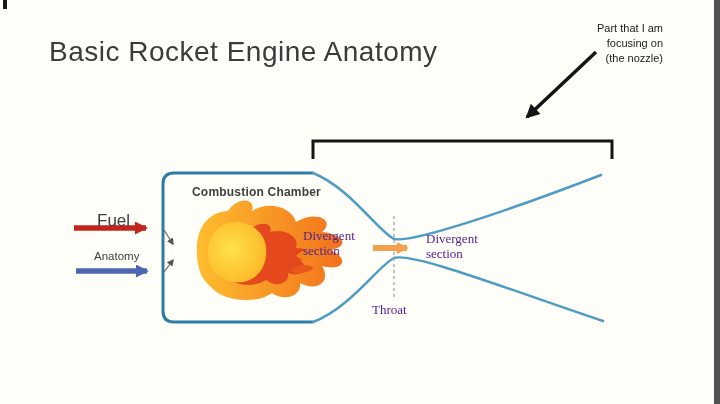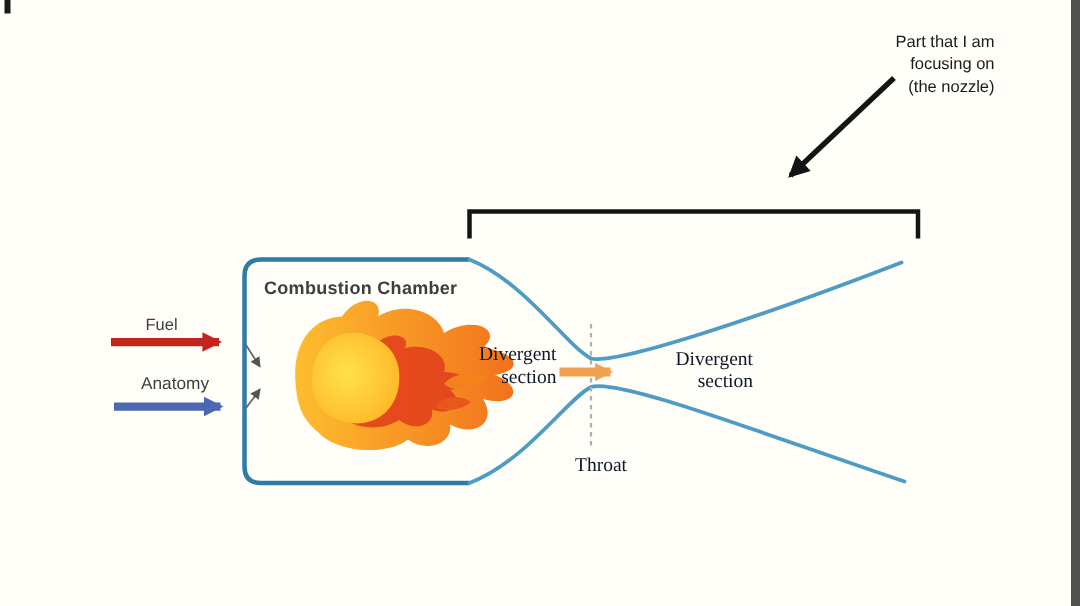--- a/index.html
+++ b/index.html
@@ -2,24 +2,24 @@
 <html><head>
 <meta charset="utf-8">
 <style>
   html,body{margin:0;padding:0;}
   body{font-family:"Liberation Sans",sans-serif;}
   .stage{position:relative;width:720px;height:404px;background:#fffef8;overflow:hidden;}
   .svg-layer{position:absolute;left:0;top:0;width:720px;height:404px;}
   .txt{position:absolute;white-space:nowrap;text-align:right;}
   .title{left:49px;top:36px;font-size:28px;letter-spacing:.5px;color:#3b3b3b;}
   .note{left:597px;top:21px;font-size:11px;line-height:15px;color:#1b1b1b;}
-  .chamber-label{left:176px;top:185px;font-size:12px;font-weight:600;letter-spacing:.2px;color:#3e3e3e;}
-  .fuel-label{left:97px;top:211px;font-size:11px;color:#3e3e3e;}
+  .chamber-label{left:192px;top:185px;font-size:12px;font-weight:600;letter-spacing:.2px;color:#3e3e3e;}
+  .fuel-label{left:97px;top:211px;font-size:17px;color:#3e3e3e;}
   .oxidizer-label{left:94px;top:250px;font-size:11.5px;color:#3e3e3e;}
-  .serif-label{font-family:"Liberation Serif","DejaVu Serif",serif;font-size:13px;line-height:14.5px;color:#0f172a;text-align:right;white-space:nowrap;}
+  .serif-label{font-family:"Liberation Serif","DejaVu Serif",serif;font-size:13px;line-height:14.5px;color:#4c1d95;text-align:left;white-space:nowrap;}
   .divergent{left:303px;top:229px;width:68px;}
   .convergent{left:426px;top:232px;width:76px;}
   .throat{left:372px;top:303px;width:46px;}
   .edge-bar{position:absolute;right:0;top:0;width:6px;height:404px;background:#515151;}
   .corner-dash{position:absolute;left:3px;top:0;width:4px;height:9px;background:#1a1a1a;}
 </style>
 </head>
 <body>
 
 <div class="stage">
@@ -83,20 +83,21 @@
                C250,290 228,284 222,270 C219,265 219,262 220,258 Z"></path>
       <path fill="url(#fg-core)" d="M208,254 C208,232 222,220 240,222 C260,226 268,240 266,256
                C264,274 250,284 234,282 C218,280 208,270 208,254 Z"></path>
       <path fill="#f2821b" d="M296,256 C302,248 318,247 326,252 C318,260 302,262 296,256 Z"></path>
       <path fill="#e8581d" d="M290,271 C295,264 308,263 314,268 C307,274 295,275 290,271 Z"></path>
     </g>
 
     <line x1="373" y1="248" x2="407" y2="248" stroke-width="6" marker-end="url(#mk-orange)" stroke="#f2a14f"></line>
   </svg>
 
+  <div class="txt title">Basic Rocket Engine Anatomy</div>
 
   <div class="txt note">
     <div>Part that I am</div>
     <div>focusing on</div>
     <div>(the nozzle)</div>
   </div>
 
   <div class="txt chamber-label">Combustion Chamber</div>
 
   <div class="txt fuel-label">Fuel</div>

